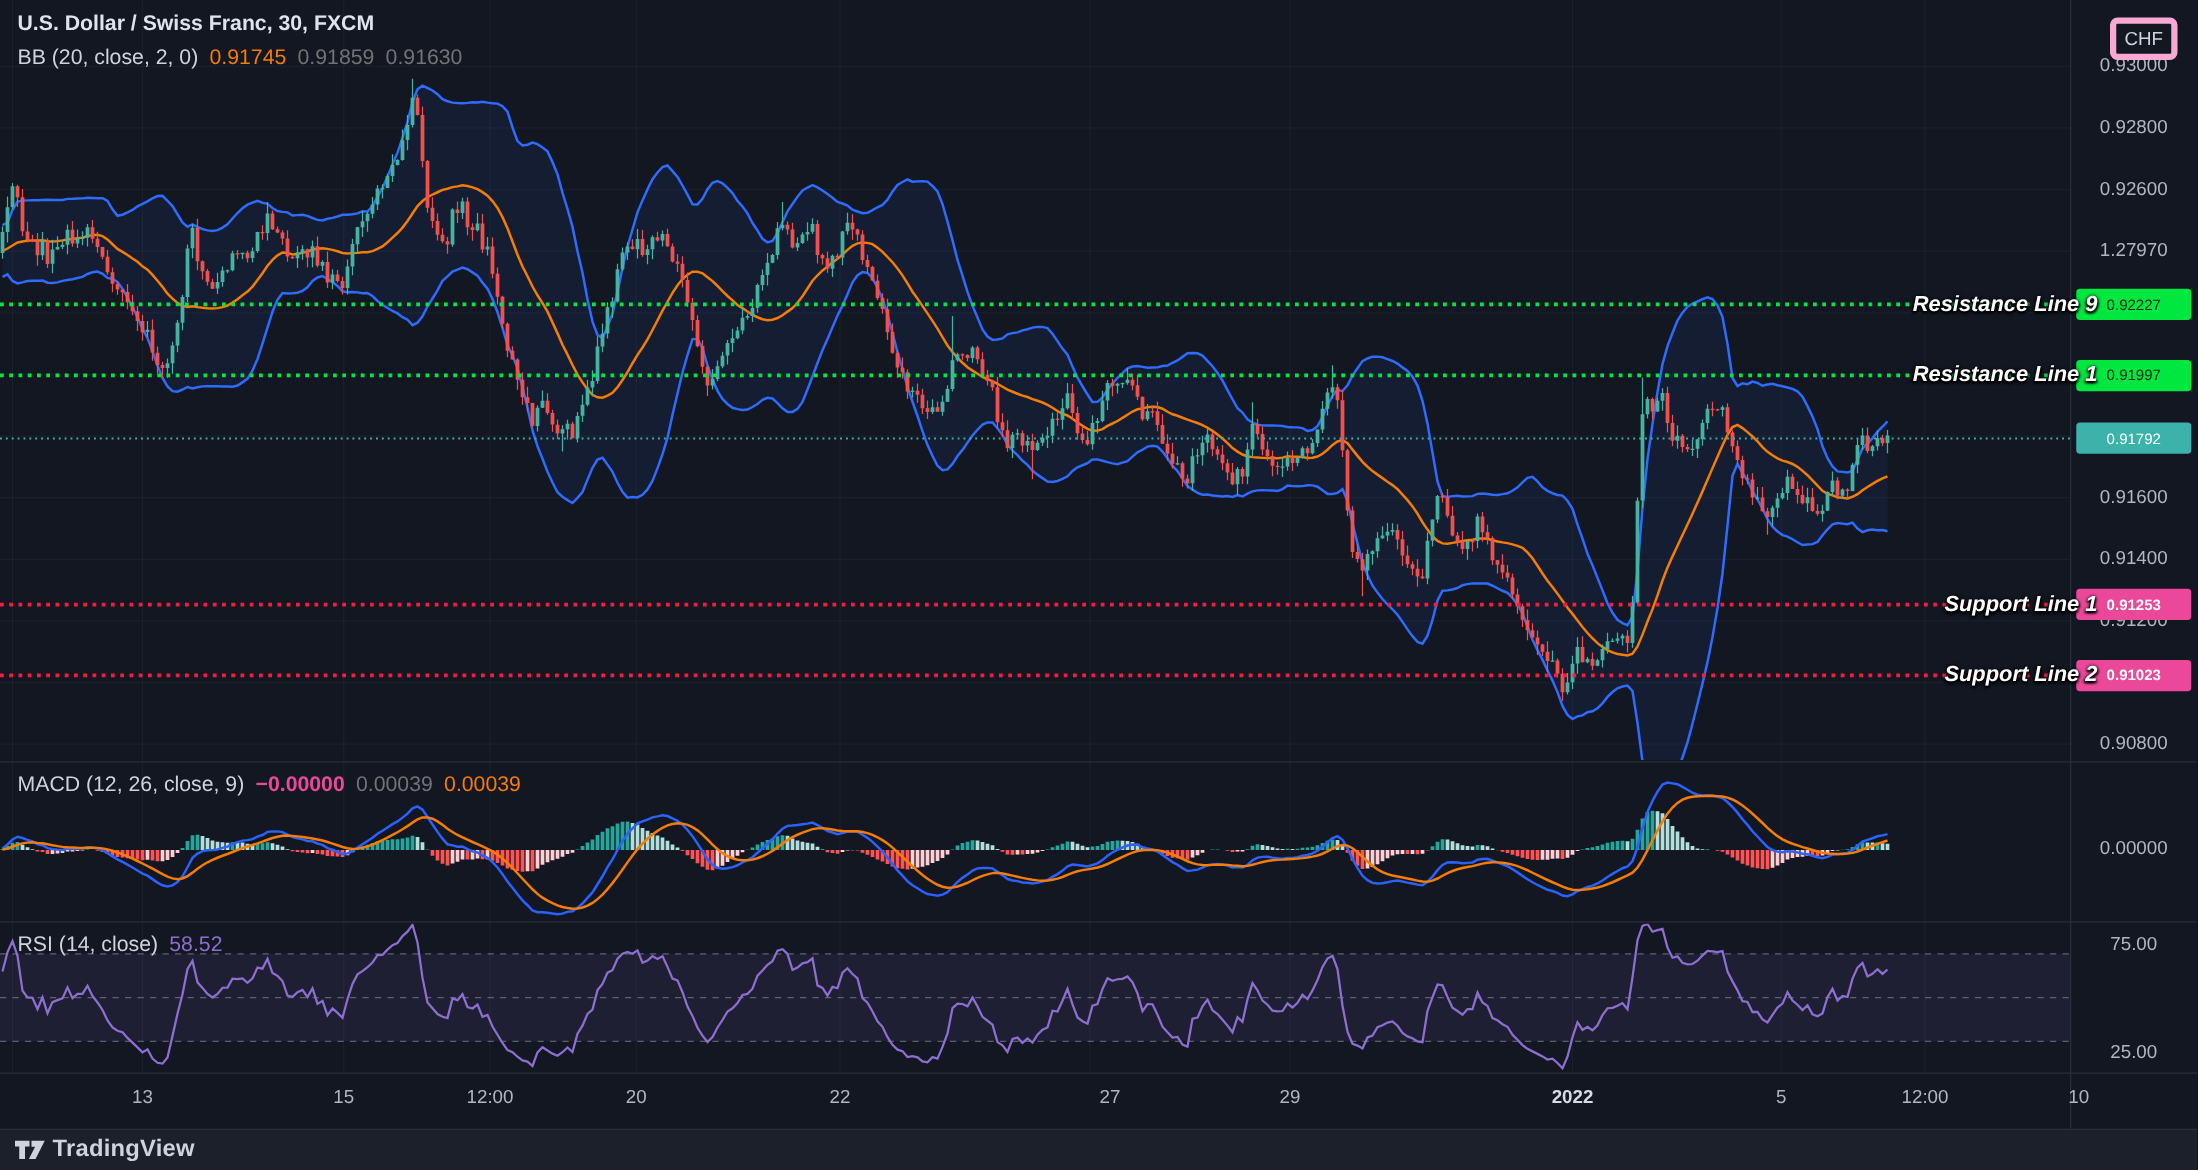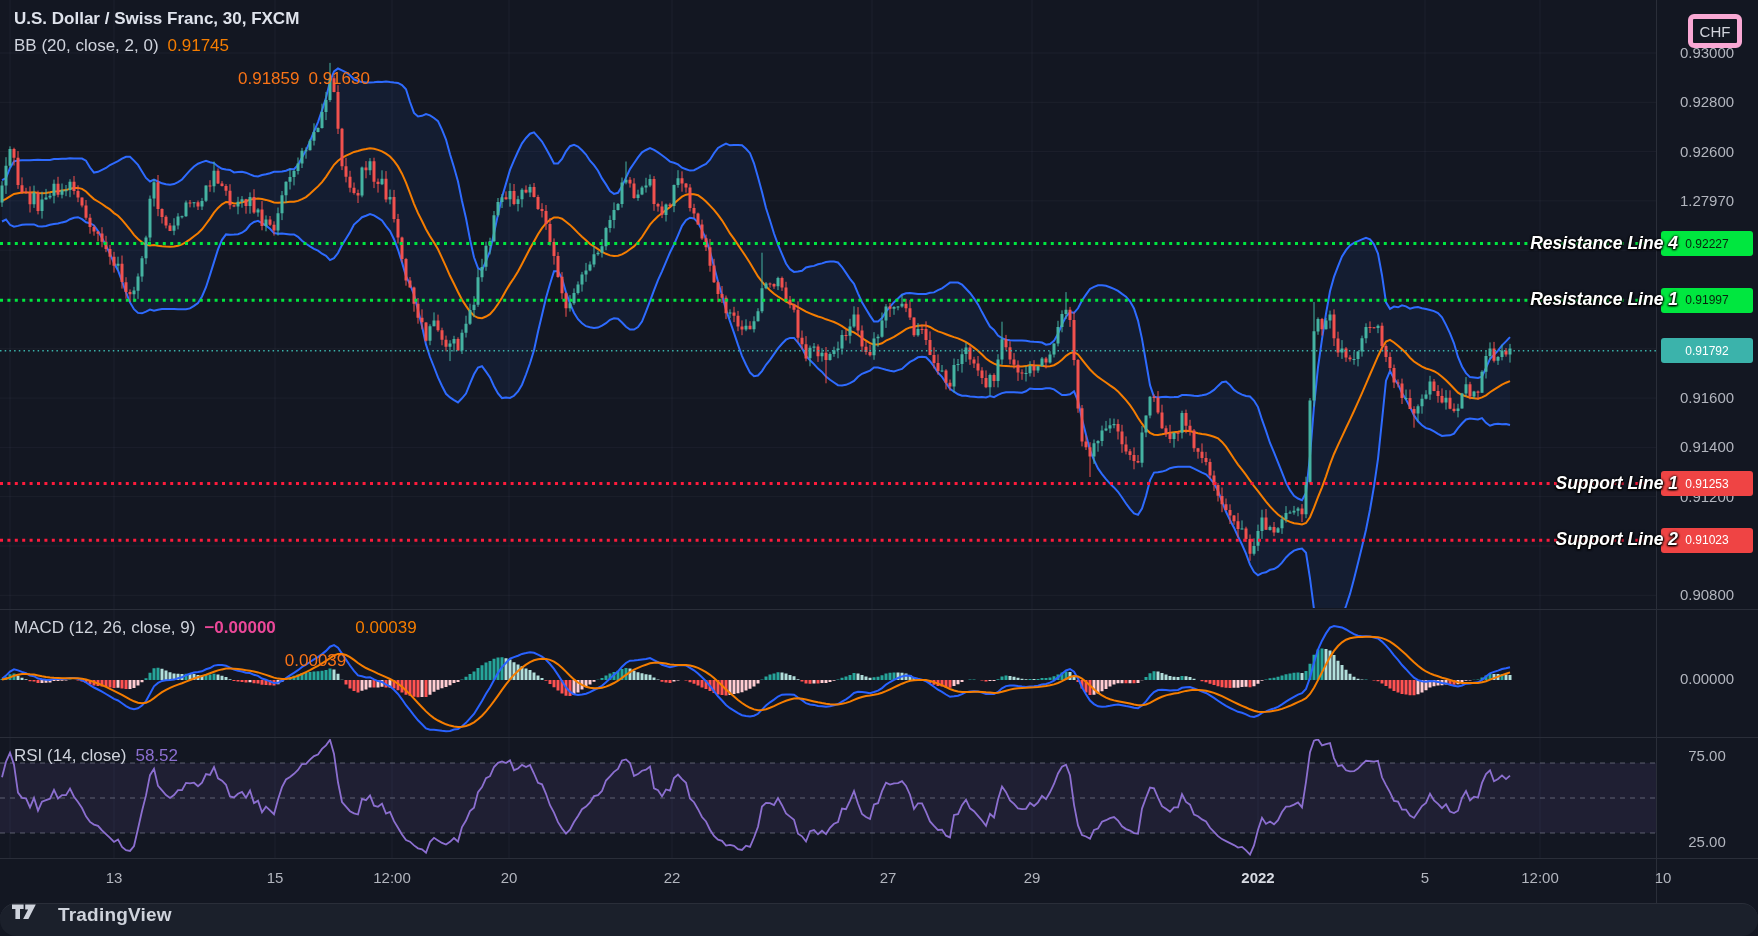--- a/index.html
+++ b/index.html
@@ -5,38 +5,38 @@
   html,body{margin:0;padding:0;background:#131722;}
   .chart{position:relative;width:1758px;height:936px;background:#131722;overflow:hidden;
          font-family:"Liberation Sans",sans-serif;-webkit-font-smoothing:antialiased;}
   svg#plot{position:absolute;left:0;top:0;z-index:1;}
   .layer{position:absolute;left:0;top:0;width:100%;height:100%;z-index:2;pointer-events:none;padding-left:32px;}
   .legend{position:absolute;display:flex;gap:9px;font-size:17px;white-space:pre;z-index:3;}
   .lg-sym{color:#dfe3ec;font-weight:700;}
   .lg-teal{color:#25b8ab;}
   .lg-title{color:#cfd3dc;}
   .lg-orange{color:#f57d00;text-align:right;}
-  .lg-blue{color:#f97316;margin-top:33px;}
+  .lg-blue{color:#737373;}
   .lg-pink{color:#ec4899;font-weight:700;}
   .lg-purple{color:#8c6fd0;}
   .ptick{position:absolute;left:1657px;width:100px;text-align:center;color:#b2b5be;font-size:15px;line-height:16px;}
   .badge{position:absolute;left:1661px;width:92px;height:25px;border-radius:3px;display:flex;align-items:center;
          justify-content:center;font-size:12px;z-index:3;}
   .badge.resistance{background:#00e73f;color:#08230d;}
-  .badge.support{background:#ef4444;color:#ffffff;}
+  .badge.support{background:#ec4899;color:#ffffff;font-weight:bold;}
   .badge.current{background:#3bb3ab;color:#ffffff;}
   .sr-label{position:absolute;right:112px;transform:translateY(-52%);font-size:17.5px;font-weight:700;font-style:italic;
             color:#ffffff;text-shadow:0 0 3px #000,1px 1px 2px #000,-1px 1px 2px #000;z-index:3;white-space:nowrap;}
   .time-axis{position:absolute;left:0;top:858px;width:1758px;height:45px;background:#131722;z-index:0;}
   .ttick{position:absolute;top:869px;transform:translateX(-50%);color:#b2b5be;font-size:15px;z-index:2;}
   .ttick.bold{color:#d8dbe3;font-weight:700;}
   .chf-badge{position:absolute;left:1688px;top:14px;width:44px;height:24px;border:5px solid #f9a8d4;border-radius:6px;
              color:#d1d4dc;font-size:15px;display:flex;align-items:center;justify-content:center;z-index:3;background:rgba(19,23,34,.6);}
   .bottom-bar{position:absolute;left:0;top:903px;width:1758px;height:33px;background:#1b202b;border-top:1px solid #2a2e39;
-              display:flex;padding-left:12px;gap:20px;box-sizing:border-box;z-index:4;border-radius:16px;}
+              display:flex;align-items:center;padding-left:12px;gap:4px;box-sizing:border-box;z-index:4;}
   .brand{color:#cfd3dc;font-size:19px;font-weight:700;letter-spacing:.2px;}
 </style>
 </head>
 <body>
 
 <div class="chart">
 
   <div class="time-axis"></div>
 
   <svg id="plot" width="1758" height="936">
@@ -116,21 +116,21 @@
       <div class="ptick" style="top: 143.6px;">0.92600</div>
       <div class="ptick" style="top: 192.9px;">1.27970</div>
       <div class="ptick" style="top: 390.1px;">0.91600</div>
       <div class="ptick" style="top: 439.4px;">0.91400</div>
       <div class="ptick" style="top: 488.7px;">0.91200</div>
       <div class="ptick" style="top: 587.3px;">0.90800</div>
       <div class="ptick" style="top: 671px;">0.00000</div>
       <div class="ptick" style="top: 748px;">75.00</div>
       <div class="ptick" style="top: 834px;">25.00</div>
       <div class="badge resistance" style="top: 231.044px;">0.92227</div>
-      <div class="sr-label" style="top: 243.544px;">Resistance Line 4</div>
+      <div class="sr-label" style="top: 243.544px;">Resistance Line 9</div>
       <div class="badge resistance" style="top: 287.74px;">0.91997</div>
       <div class="sr-label" style="top: 300.24px;">Resistance Line 1</div>
       <div class="badge current" style="top: 338.272px;">0.91792</div>
       <div class="badge support" style="top: 471.135px;">0.91253</div>
       <div class="sr-label" style="top: 483.635px;">Support Line 1</div>
       <div class="badge support" style="top: 527.831px;">0.91023</div>
       <div class="sr-label" style="top: 540.331px;">Support Line 2</div>
       <div class="ttick" style="left: 114px;">13</div>
       <div class="ttick" style="left: 275px;">15</div>
       <div class="ttick" style="left: 392px;">12:00</div>

